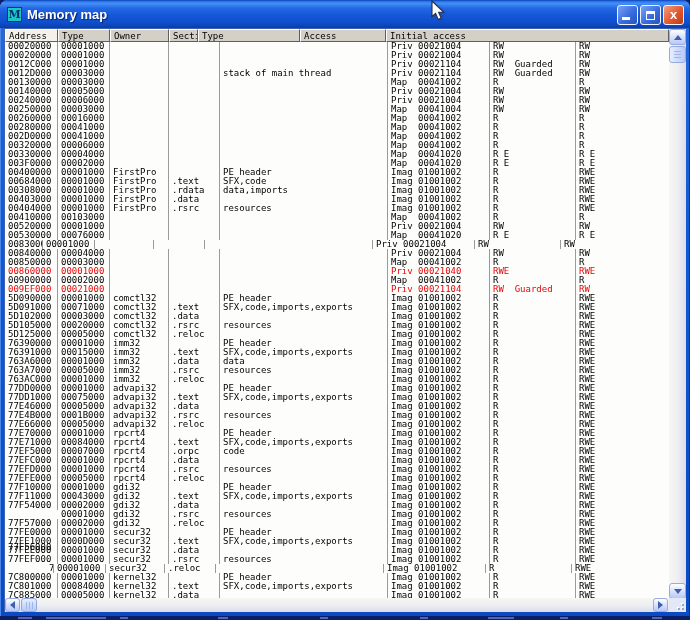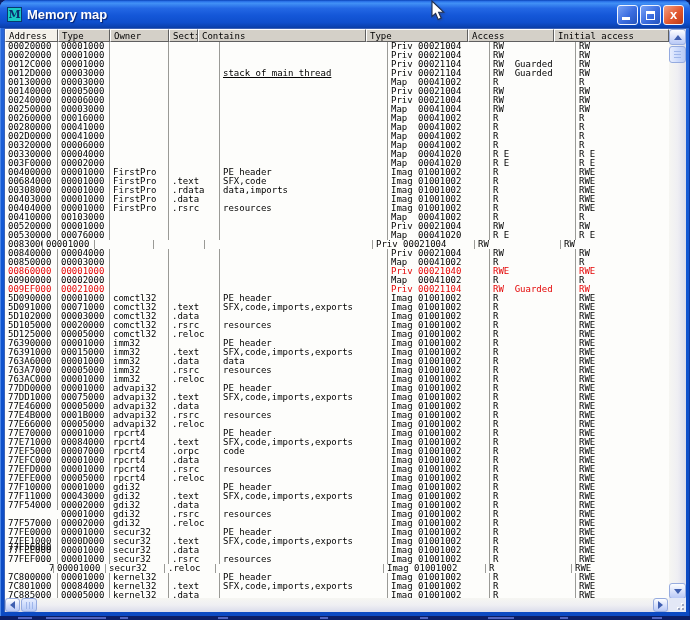--- a/index.html
+++ b/index.html
@@ -174,21 +174,20 @@
       </div>
     </div>
   </div>
 
   <div class="client">
     <div class="header-row" id="header-row">
         <div class="hcell active" style="width: 53px;">Address</div>
         <div class="hcell" style="width: 52px;">Type</div>
         <div class="hcell" style="width: 59px;">Owner</div>
         <div class="hcell" style="width: 29px;">Section</div>
-        <div class="hcell" style="width: 168px;">Contains</div>
         <div class="hcell" style="width: 102px;">Type</div>
         <div class="hcell" style="width: 86px;">Access</div>
         <div class="hcell fill" style="width: 89px;">Initial access</div>
       </div>
     <div class="rows" id="rows">
         <div class="mrow">
           <div class="cell" style="width: 53px;">00020000</div>
           <div class="cell" style="width: 52px;">00001000</div>
           <div class="cell" style="width: 59px;"></div>
           <div class="cell" style="width: 51px;"></div>
@@ -215,21 +214,21 @@
           <div class="cell" style="width: 168px;"></div>
           <div class="cell" style="width: 102px;">Priv 00021104</div>
           <div class="cell" style="width: 86px;">RW  Guarded</div>
           <div class="cell fill" style="width: 89px;">RW</div>
         </div>
         <div class="mrow">
           <div class="cell" style="width: 53px;">0012D000</div>
           <div class="cell" style="width: 52px;">00003000</div>
           <div class="cell" style="width: 59px;"></div>
           <div class="cell" style="width: 51px;"></div>
-          <div class="cell" style="width: 168px; text-decoration: underline;">stack of main thread</div>
+          <div class="cell" style="width: 168px;">stack of main thread</div>
           <div class="cell" style="width: 102px;">Priv 00021104</div>
           <div class="cell" style="width: 86px;">RW  Guarded</div>
           <div class="cell fill" style="width: 89px;">RW</div>
         </div>
         <div class="mrow">
           <div class="cell" style="width: 53px;">00130000</div>
           <div class="cell" style="width: 52px;">00003000</div>
           <div class="cell" style="width: 59px;"></div>
           <div class="cell" style="width: 51px;"></div>
           <div class="cell" style="width: 168px;"></div>

